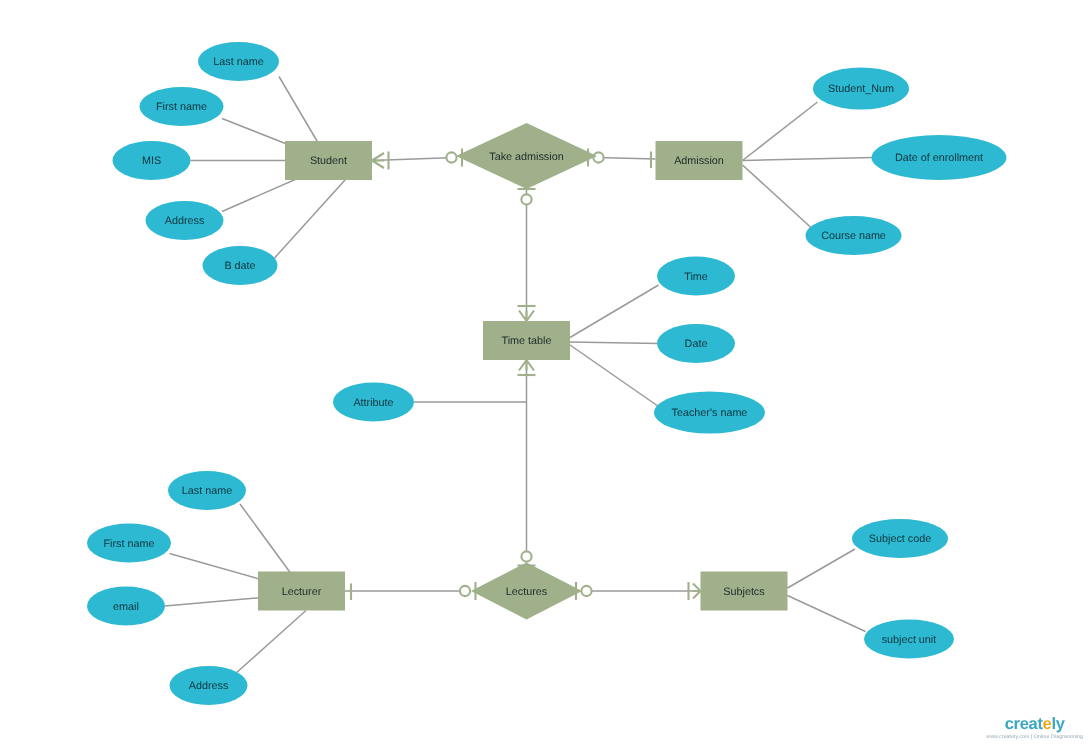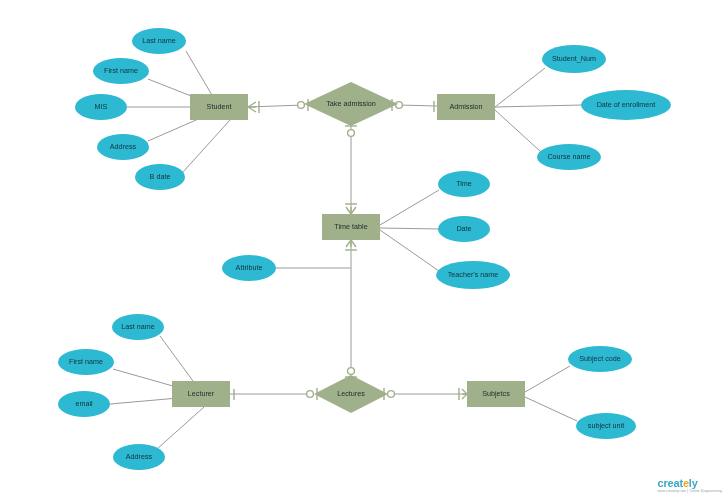--- a/index.html
+++ b/index.html
@@ -62,21 +62,21 @@
     font-family: "Liberation Sans", sans-serif;
     font-size: 7.2px;
     text-anchor: middle;
     dominant-baseline: middle;
     pointer-events: none;
   }
   #watermark {
     position: absolute;
     right: 6px;
     bottom: 4px;
-    text-align: left;
+    text-align: center;
     line-height: 1;
     user-select: none;
   }
   #watermark .wm-brand {
     font-family: "Liberation Sans", sans-serif;
     font-size: 11px;
     font-weight: bold;
     color: #3aa7c4;
     letter-spacing: -0.2px;
   }

